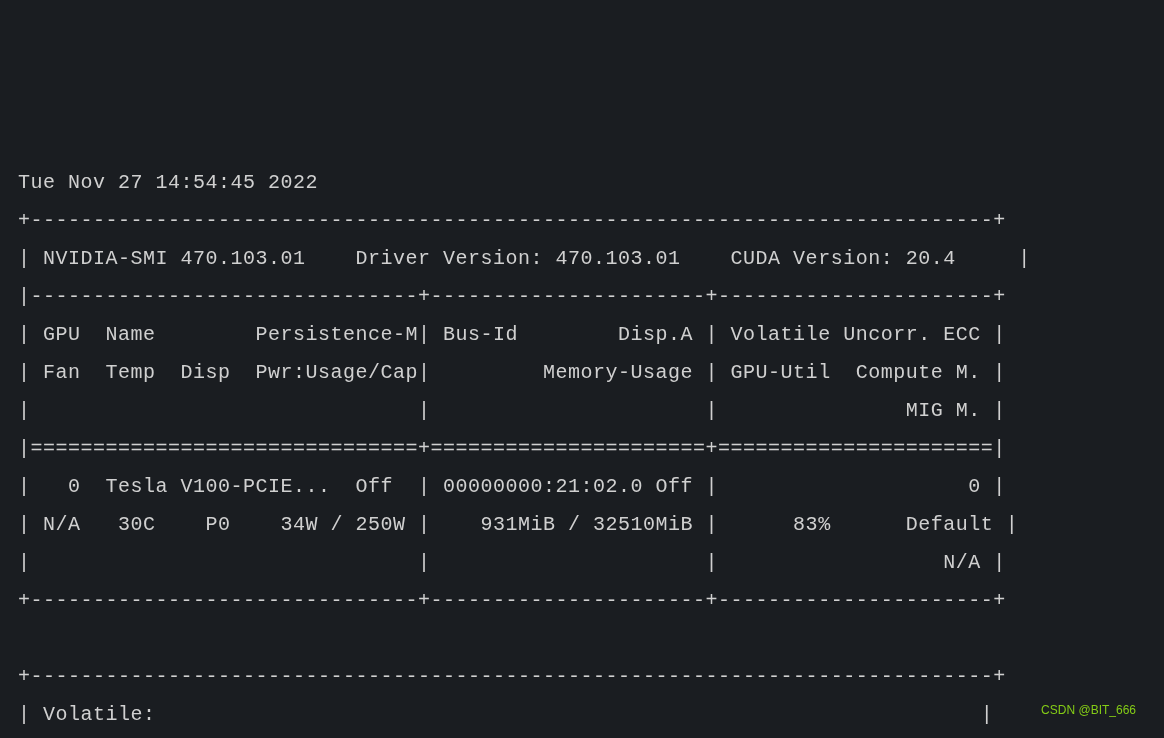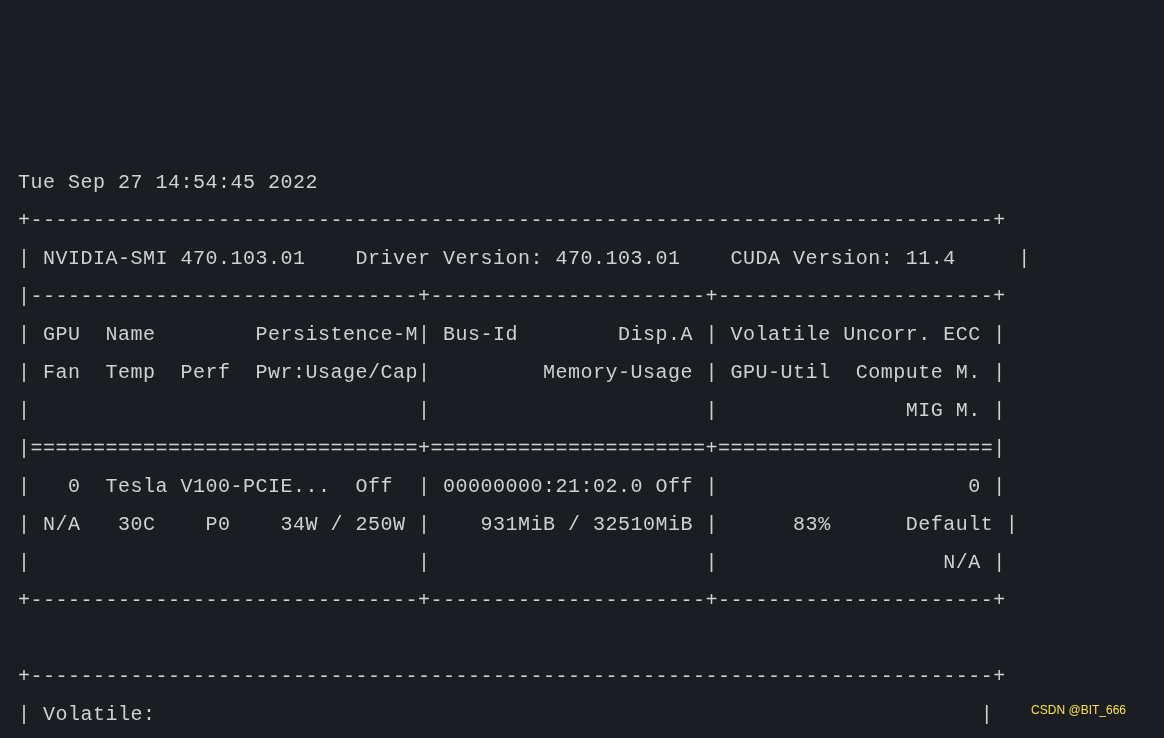--- a/index.html
+++ b/index.html
@@ -20,38 +20,38 @@
       overflow: hidden;
       position: relative;
     }
     .terminal {
       font-weight: 500;
       letter-spacing: 0.5px;
     }
     .watermark {
       position: absolute;
       bottom: 16px;
-      right: 38px;
+      right: 28px;
       font-size: 12px;
-      color: #fde047;
+      color: #84cc16;
       font-family: Arial, sans-serif;
       white-space: normal;
     }
   </style>
 </head>
 <body>
 
 
 
-<div class="terminal"><span>Tue Sep 27 14:54:45 2022</span>
+<div class="terminal"><span>Tue Nov 27 14:54:45 2022</span>
 <span>+-----------------------------------------------------------------------------+</span>
-<span>| NVIDIA-SMI 470.103.01    Driver Version: 470.103.01    CUDA Version: 11.4     |</span>
+<span>| NVIDIA-SMI 470.103.01    Driver Version: 470.103.01    CUDA Version: 20.4     |</span>
 <span>|-------------------------------+----------------------+----------------------+</span>
 <span>| GPU  Name        Persistence-M| Bus-Id        Disp.A | Volatile Uncorr. ECC |</span>
-<span>| Fan  Temp  Perf  Pwr:Usage/Cap|         Memory-Usage | GPU-Util  Compute M. |</span>
+<span>| Fan  Temp  Disp  Pwr:Usage/Cap|         Memory-Usage | GPU-Util  Compute M. |</span>
 <span>|                               |                      |               MIG M. |</span>
 <span>|===============================+======================+======================|</span>
 <span>|   0  Tesla V100-PCIE...  Off  | 00000000:21:02.0 Off |                    0 |</span>
 <span>| N/A   30C    P0    34W / 250W |    931MiB / 32510MiB |      83%      Default |</span>
 <span>|                               |                      |                  N/A |</span>
 <span>+-------------------------------+----------------------+----------------------+</span>
 
 <span>+-----------------------------------------------------------------------------+</span>
 <span>| Volatile:                                                                  |</span>
 

